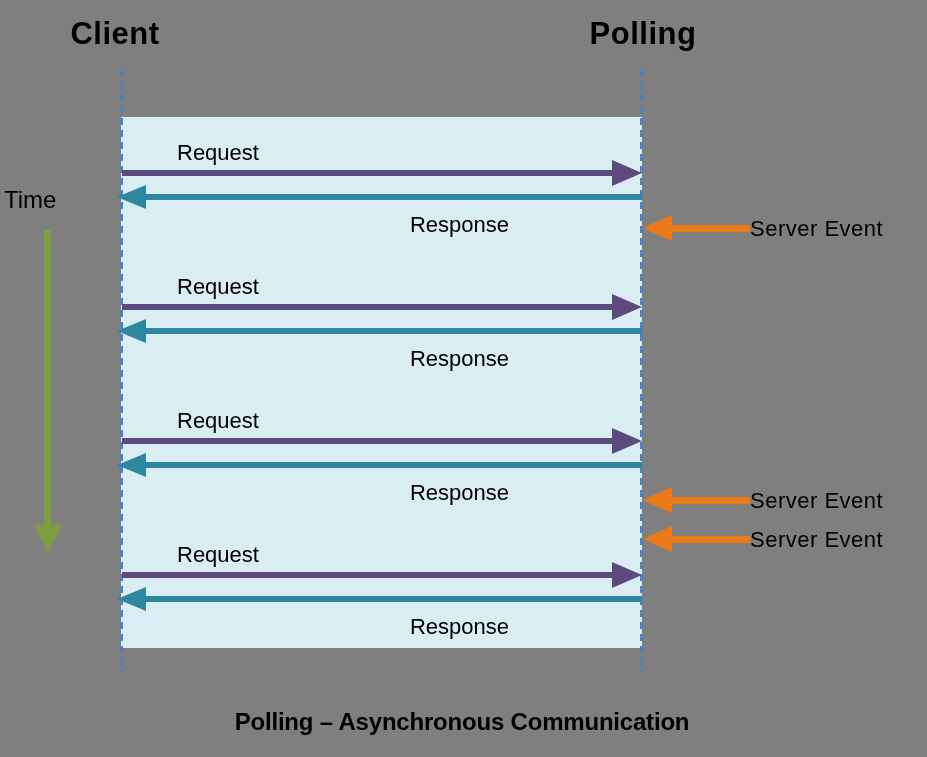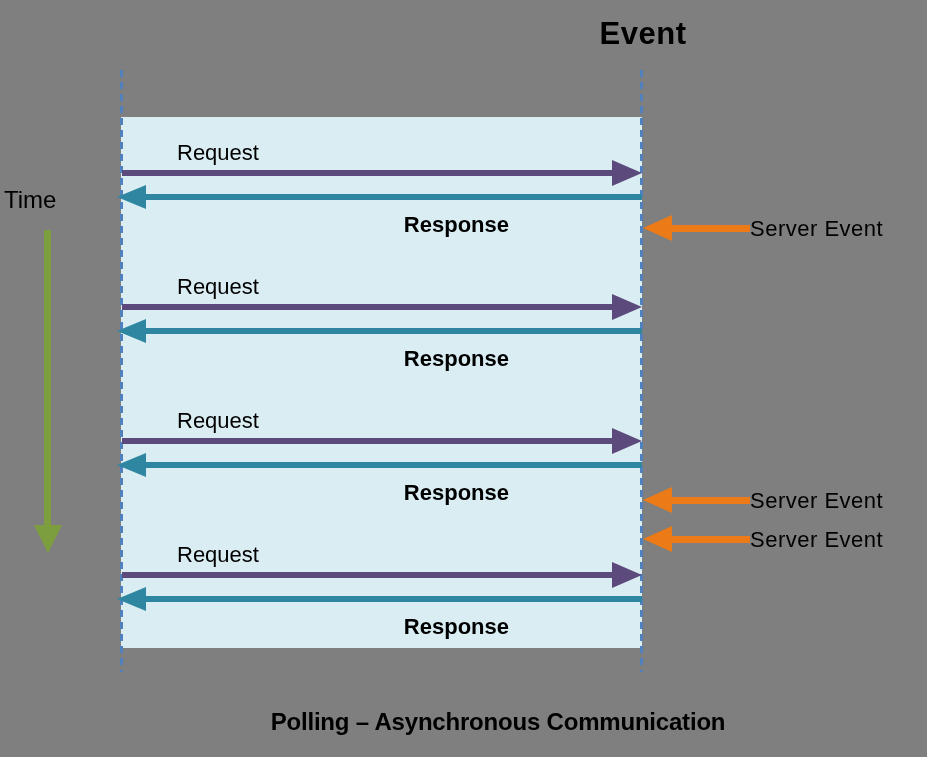--- a/index.html
+++ b/index.html
@@ -71,21 +71,21 @@
   .cycle.c1{top:140px;}
   .cycle.c2{top:274px;}
   .cycle.c3{top:408px;}
   .cycle.c4{top:542px;}
   .msg-label{
     position:absolute;
     font-size:22px;color:var(--text,#000);
     line-height:26px;white-space:nowrap;
   }
   .req-label{left:56px;top:0px;}
-  .resp-label{right:27px;top:72px;font-weight:bold;}
+  .resp-label{right:27px;top:72px;}
   .req-shaft{
     position:absolute;left:1px;top:30px;
     width:492px;height:6px;
     background:var(--request-arrow,#5B4A7B);
   }
   .req-head{
     position:absolute;left:491px;top:20px;
     width:0;height:0;
     border-top:13px solid transparent;
     border-bottom:13px solid transparent;
@@ -124,29 +124,30 @@
   }
   .event.e1 .ev-shaft{top:225px;} .event.e1 .ev-head{top:215px;} .event.e1 .ev-label{top:216px;}
   .event.e2 .ev-shaft{top:497px;} .event.e2 .ev-head{top:487px;} .event.e2 .ev-label{top:488px;}
   .event.e3 .ev-shaft{top:536px;} .event.e3 .ev-head{top:526px;} .event.e3 .ev-label{top:527px;}
   
   .caption{
     position:absolute;left:462px;top:708px;
     transform:translateX(-50%);
     font-size:24px;font-weight:700;
     color:var(--text,#000);
-    white-space:nowrap;letter-spacing:-0.2px;margin-left:36px;
+    white-space:nowrap;letter-spacing:-0.2px;
   }
 </style>
 </head>
 <body>
 
 <div class="stage">
 
-  <div class="actor-label actor-server">Event</div>
+  <div class="actor-label actor-client">Client</div>
+  <div class="actor-label actor-server">Polling</div>
 
   <div class="lifeline lifeline-client"></div>
   <div class="lifeline lifeline-server"></div>
 
   <div class="panel"></div>
 
   <div class="time-label">Time</div>
   <div class="time-arrow">
     <div class="shaft"></div>
     <div class="head"></div>

